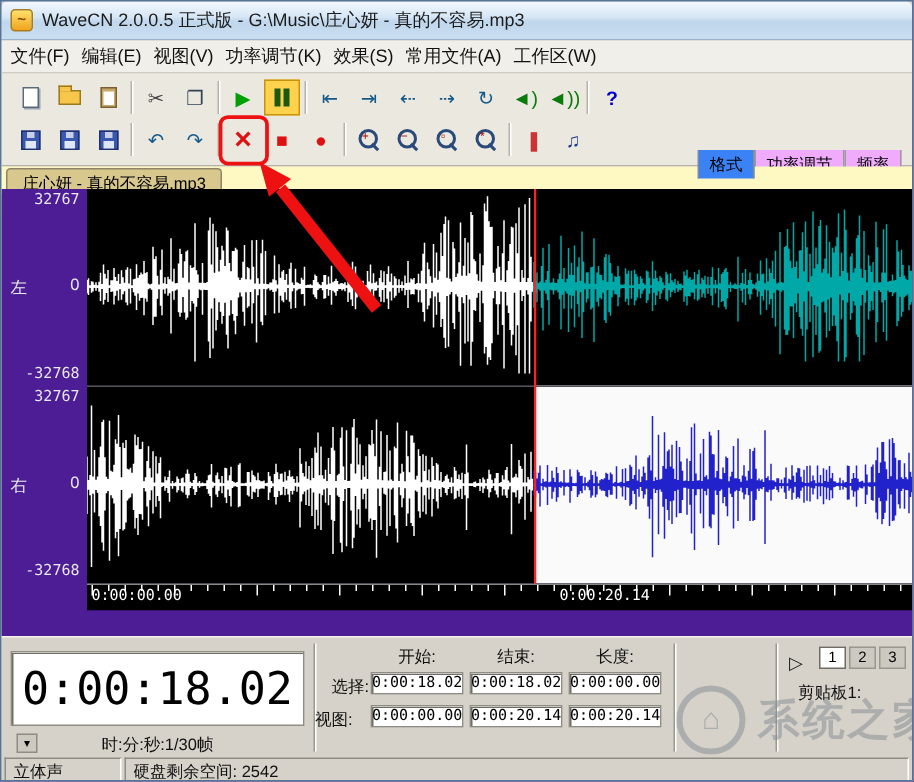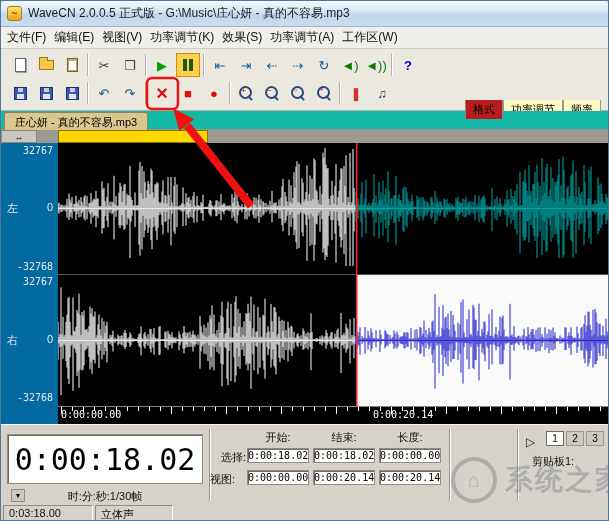--- a/index.html
+++ b/index.html
@@ -41,38 +41,38 @@
   .icon-floppy::after{content:"";position:absolute;left:3px;top:0;width:5px;height:4px;background:#c8d0e8}
   .icon-pause{width:10px;height:12px;border-left:4px solid #1a5a10;border-right:4px solid #1a5a10}
   .icon-zoom{width:14px;height:14px;position:relative}
   .icon-zoom::before{content:"";position:absolute;left:0;top:0;width:9px;height:9px;border:2px solid #2a4a7a;border-radius:50%}
   .icon-zoom::after{content:"";position:absolute;right:0;bottom:1px;width:6px;height:2px;background:#2a4a7a;transform:rotate(45deg)}
   .zoom-sign{position:absolute;left:1px;top:0;width:7px;text-align:center;font-size:8px;color:#aa0000;z-index:1;line-height:9px}
 
   
   #format-panel{position:absolute;left:464px;top:51px;width:143px;height:58px;overflow:hidden}
   .fp-tabs{height:19px;display:flex;align-items:flex-end}
-  .fp-tab{font-size:11px;padding:2px 7px;background:#fef9c3;border:1px solid #9a9a9a;border-bottom:none;white-space:nowrap}
-  .fp-tab.active{background:#b91c1c;border-color:#8a8a8a;position:relative;z-index:2}
+  .fp-tab{font-size:11px;padding:2px 7px;background:#f0abfc;border:1px solid #9a9a9a;border-bottom:none;white-space:nowrap}
+  .fp-tab.active{background:#3b82f6;border-color:#8a8a8a;position:relative;z-index:2}
   .fp-body{height:39px;background:#fdfdfb;border:1px solid #8a8a8a;margin-top:-1px;display:flex;align-items:center;padding-left:8px}
   .fp-note{font-size:17px;color:#1c8a3c;text-shadow:1px 0 0 #c03030}
 
   
-  #filetabs{position:absolute;top:110px;left:0;width:100%;height:19px;background:#14b8a6;border-bottom:1px solid #9a978e}
+  #filetabs{position:absolute;top:110px;left:0;width:100%;height:19px;background:#fef9c3;border-bottom:1px solid #9a978e}
   .file-tab{position:absolute;left:3px;top:1px;height:18px;padding:2px 10px 0;background:#d8c88e;
     border:1px solid #8f8468;border-bottom:none;border-radius:3px 3px 0 0;font-size:11px;white-space:nowrap}
 
   
   #hscroll{position:absolute;top:129px;left:0;width:100%;height:13px;background:#9c9a92}
   .hs-btn{position:absolute;left:0;top:0;width:36px;height:13px;background:#cac7be;border:1px solid #8a877e;
     font-size:9px;line-height:10px;text-align:center;padding:0}
   .hs-thumb{position:absolute;left:57px;top:0;width:150px;height:13px;background:#ffd800;border:1px solid #8a7000}
 
   
-  #wave-wrap{position:absolute;top:142px;left:0;width:609px;height:299px;background:#0369a1}
+  #wave-wrap{position:absolute;top:125px;left:0;width:609px;height:299px;background:#4c1d95}
   #wave-svg-holder{position:absolute;left:57px;top:0;width:552px;height:281px}
   .rlabel{position:absolute;left:2px;width:50px;text-align:right;color:#e8e8e8;font-size:10px;font-family:"DejaVu Sans Mono",monospace}
   .chlab{position:absolute;left:6px;width:46px;display:flex;justify-content:space-between;color:#e8e8e8;font-size:11px}
   .tl-label{position:absolute;top:266px;color:#fff;font-size:10px;font-family:"DejaVu Sans Mono",monospace}
 
   
   #bottom{position:absolute;top:423px;left:0;width:100%;height:80px;background:#d6d2c9;border-top:1px solid #f5f3ee}
   .bigtime{position:absolute;left:6px;top:9px;width:196px;height:50px;background:#fff;border:1px solid #8f8c83;
     box-shadow:inset 1px 1px 0 #6f6c64;display:flex;align-items:center;justify-content:center;
     font-family:"DejaVu Sans Mono",monospace;font-size:30px;color:#000}
@@ -113,21 +113,21 @@
     <span class="app-icon">~</span>
     <span id="title-text">WaveCN 2.0.0.5 正式版 - G:\Music\庄心妍 - 真的不容易.mp3</span>
   </div>
 
   <div id="menubar">
     <span class="menu-item">文件(F)</span>
     <span class="menu-item">编辑(E)</span>
     <span class="menu-item">视图(V)</span>
     <span class="menu-item">功率调节(K)</span>
     <span class="menu-item">效果(S)</span>
-    <span class="menu-item">功率调节(A)</span>
+    <span class="menu-item">常用文件(A)</span>
     <span class="menu-item">工作区(W)</span>
   </div>
 
   <div id="toolbar">
     <div class="tb-row" id="tb-row1">
         <button class="tb-btn">
           <span class="icon-page"></span>
         </button>
         <button class="tb-btn">
           <span class="icon-folder"></span>
@@ -364,22 +364,22 @@
     <div class="vsep" style="left:516px"></div>
 
     <span class="play-glyph">▷</span>
     <button class="cb-tab active" style="left:545px">1</button>
     <button class="cb-tab" style="left:565px">2</button>
     <button class="cb-tab" style="left:585px">3</button>
     <span class="cb-label">剪贴板1:</span>
   </div>
 
   <div id="statusbar">
-    <div class="scell" style="width:90px">0:03:18.00</div>
     <div class="scell" style="width:78px">立体声</div>
+    <div class="scell" style="flex:1">硬盘剩余空间: 2542</div>
   </div>
 
   <div id="watermark">
     <div class="wm-circle">
       <span>⌂</span>
     </div>
     <div class="wm-text">系统之家</div>
   </div>
 
   <svg id="annotation" width="609" height="521">

